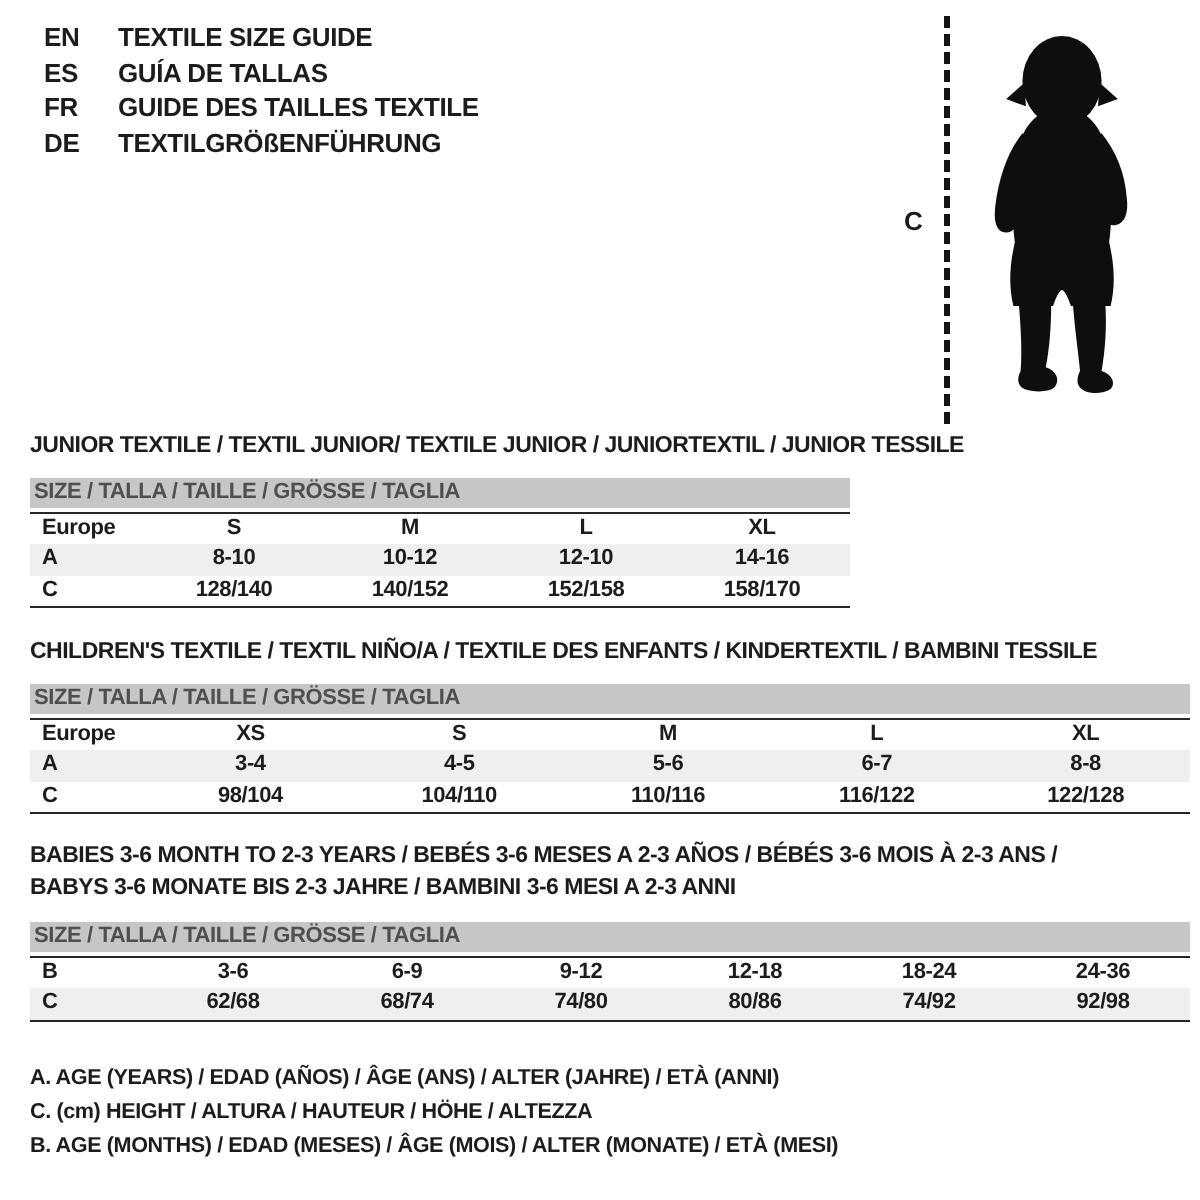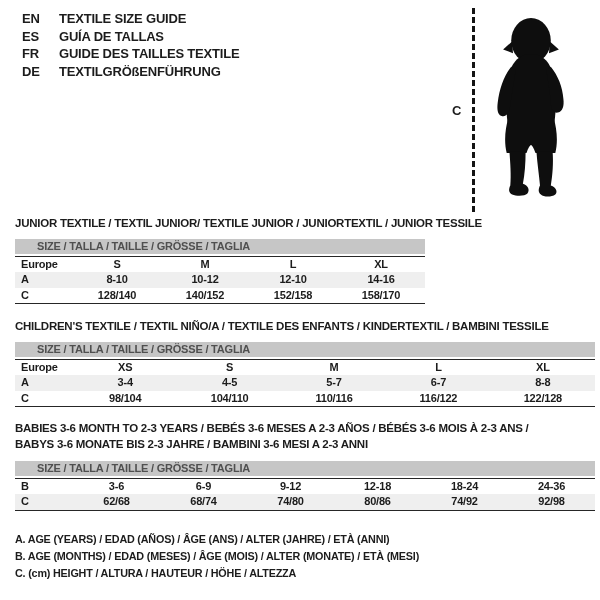--- a/index.html
+++ b/index.html
@@ -24,21 +24,21 @@
   .section-title{font-weight:bold;font-size:11.5px;letter-spacing:-0.25px;line-height:15.5px;white-space:nowrap}
   .t1-title{left:15px;top:216px}
   .t2-title{left:15px;top:319px}
   .t3-title{left:15px;top:421px}
 
   
   .tableWrap{position:absolute}
   .t1{left:15px;top:239px;width:410px}
   .t2{left:15px;top:342px;width:580px}
   .t3{left:15px;top:461px;width:580px}
-  .size-bar{background:#c6c6c6;color:#4f4f4f;font-weight:bold;font-size:11px;height:15px;line-height:15px;padding-left:22px;letter-spacing:-0.2px;margin-bottom:2px;white-space:nowrap;overflow:hidden}
+  .size-bar{background:#c6c6c6;color:#4f4f4f;font-weight:bold;font-size:11px;height:15px;line-height:15px;padding-left:2px;letter-spacing:-0.2px;margin-bottom:2px;white-space:nowrap;overflow:hidden}
   .rowsBox{border-top:1px solid #262626;border-bottom:1px solid #262626}
   .trow{display:flex;height:15.3px;line-height:15.3px;font-size:11px;font-weight:bold;letter-spacing:-0.2px}
   .trow.shaded{background:#efefef}
   .tlabel{width:52px;padding-left:6px}
   .tcell{flex:1;text-align:center}
 
   
   .footnotes{left:15px;top:531px}
   .fn{font-weight:bold;font-size:10.8px;line-height:17.2px;letter-spacing:-0.2px;white-space:nowrap}
 </style>
@@ -127,21 +127,21 @@
         <div class="tcell">XS</div>
         <div class="tcell">S</div>
         <div class="tcell">M</div>
         <div class="tcell">L</div>
         <div class="tcell">XL</div>
       </div>
       <div class="trow shaded">
         <div class="tlabel">A</div>
         <div class="tcell">3-4</div>
         <div class="tcell">4-5</div>
-        <div class="tcell">5-7</div>
+        <div class="tcell">5-6</div>
         <div class="tcell">6-7</div>
         <div class="tcell">8-8</div>
       </div>
       <div class="trow">
         <div class="tlabel">C</div>
         <div class="tcell">98/104</div>
         <div class="tcell">104/110</div>
         <div class="tcell">110/116</div>
         <div class="tcell">116/122</div>
         <div class="tcell">122/128</div>
@@ -167,15 +167,15 @@
         <div class="tcell">74/80</div>
         <div class="tcell">80/86</div>
         <div class="tcell">74/92</div>
         <div class="tcell">92/98</div>
       </div>
     </div>
   </div>
 
 <div class="abs footnotes">
     <div class="fn">A. AGE (YEARS) / EDAD (AÑOS) / ÂGE (ANS) / ALTER (JAHRE) / ETÀ (ANNI)</div>
+    <div class="fn">C. (cm) HEIGHT / ALTURA / HAUTEUR / HÖHE / ALTEZZA</div>
     <div class="fn">B. AGE (MONTHS) / EDAD (MESES) / ÂGE (MOIS) / ALTER (MONATE) / ETÀ (MESI)</div>
-    <div class="fn">C. (cm) HEIGHT / ALTURA / HAUTEUR / HÖHE / ALTEZZA</div>
   </div>
 
 </body></html>

